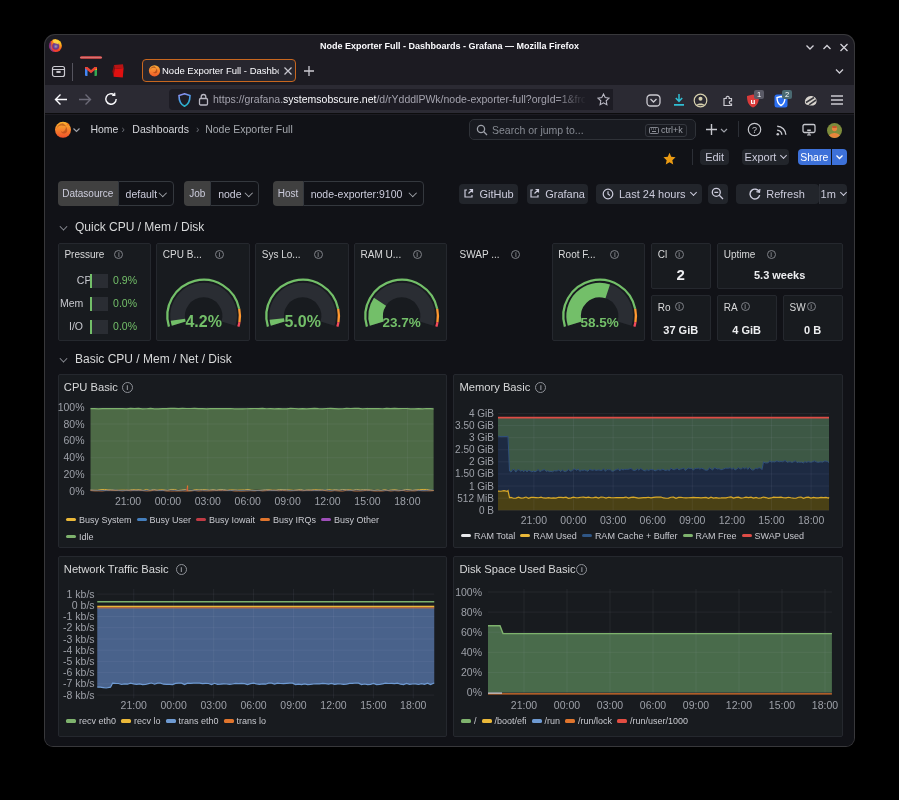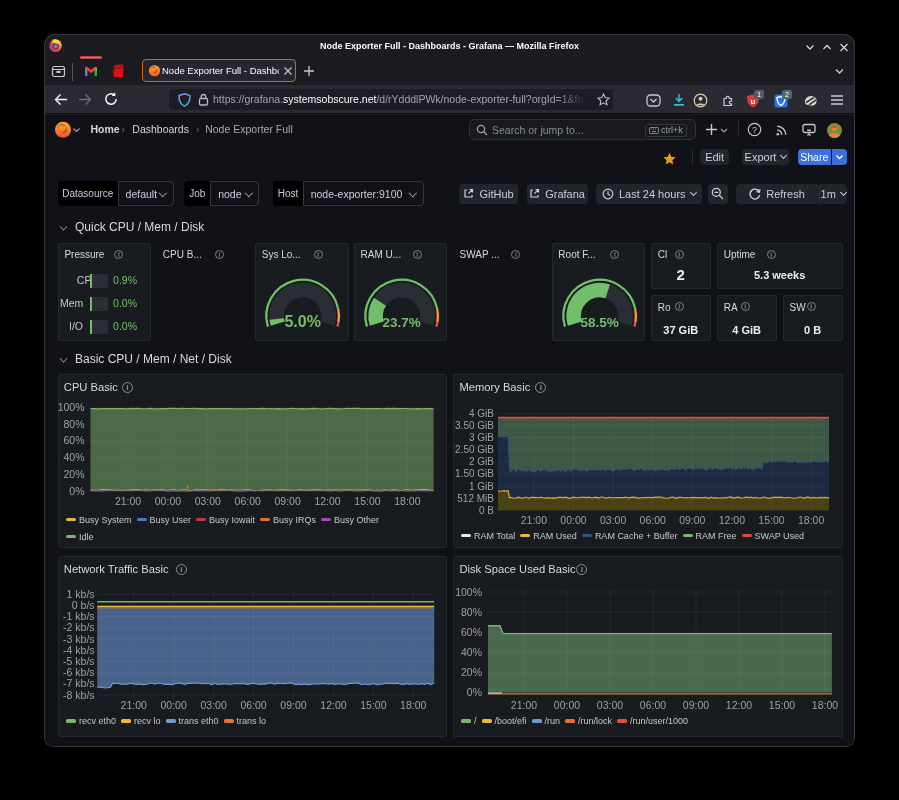--- a/index.html
+++ b/index.html
@@ -13,21 +13,21 @@
 .panel{position:absolute;background:#181B1F;border:1px solid #25282E;border-radius:2px}
 .ptitle{position:absolute;font-size:12px;font-weight:500;color:#D8D9DA;white-space:nowrap}
 .ico-info{display:inline-block;width:11px;height:11px;border:1px solid #8E9197;border-radius:50%;color:#8E9197;font-size:8px;line-height:10px;text-align:center;font-weight:600}
 .ico-s{width:9px;height:9px;font-size:6.5px;line-height:8px;border-color:#7E8187;color:#7E8187}
 .leg{position:absolute;display:flex;gap:5px;font-size:9px;color:#C7C8CE;white-space:nowrap;align-items:center}
 .li{display:flex;align-items:center;gap:3px}
 .ld{display:inline-block;width:10px;height:3.5px;border-radius:1.5px}
 .chev{display:inline-block;width:7px;height:7px;border-right:1.5px solid #9DA0A8;border-bottom:1.5px solid #9DA0A8}
 .chev-d{transform:rotate(45deg) scale(0.8)}
 .gbtn{position:absolute;background:#22252B;border-radius:4px;color:#CCCCDC;font-size:11px;display:flex;align-items:center;justify-content:center;gap:5px}
-.vlabel{position:absolute;background:#000000;border-radius:4px 0 0 4px;color:#CCCCDC;font-size:10px;display:flex;align-items:center;justify-content:center}
+.vlabel{position:absolute;background:#404040;border-radius:4px 0 0 4px;color:#CCCCDC;font-size:10px;display:flex;align-items:center;justify-content:center}
 .vval{position:absolute;background:#111217;border:1px solid #34383E;border-radius:0 4px 4px 0;color:#CCCCDC;font-size:10.5px;display:flex;align-items:center;padding:0 7px;justify-content:space-between}
 .sechdr{position:absolute;font-size:12.5px;font-weight:500;color:#D8D9DA;display:flex;align-items:center;gap:8px}
 .statv{position:absolute;font-weight:600;color:#EDEEF0;text-align:center;white-space:nowrap}
 </style></head><body>
 <div class="win">
 <div class="titlebar">
       <svg class="abs" style="left:3px;top:3px" width="15" height="15" viewBox="0 0 15 15">
 <defs>
           <radialGradient id="fx1" cx="0.72" cy="0.2" r="0.95">
             <stop offset="0" stop-color="#ffe226"></stop>
@@ -168,21 +168,21 @@
             <stop offset="1" stop-color="#f1502a"></stop>
           </linearGradient>
         </defs>
 <circle cx="9" cy="9.8" r="8" fill="url(#glog)"></circle>
 <path d="M 9 3.2 A 6.8 6.8 0 0 0 2.4 9.8 A 5 5 0 0 1 9 5.7 A 4.3 4.3 0 0 1 13.2 9.8 A 3.1 3.1 0 0 1 6.8 10.6 A 1.9 1.9 0 0 0 9.6 11.5 A 5.6 5.6 0 0 0 11.6 5.5 Z" fill="#9c3511" opacity="0.5"></path>
 <path d="M 13.5 2.5 L 15.5 5 L 12.5 5.5 Z" fill="#f87a1e"></path>
 </svg>
       <svg class="abs" style="left:26.5px;top:11px" width="9" height="8" viewBox="0 0 9 8" fill="none" stroke="#9DA0A8" stroke-width="1.2">
         <path d="M 1.5 2.5 L 4.5 5.5 L 7.5 2.5"></path>
       </svg>
-      <div class="abs" style="left:45.400000000000006px;top:7px;font-size:10.5px;font-weight:700;color:#D5D6DB;line-height:15px">Home</div>
+      <div class="abs" style="left:45.400000000000006px;top:7px;font-size:10.5px;font-weight:400;color:#D5D6DB;line-height:15px">Home</div>
       <div class="abs" style="left:76.5px;top:7px;font-size:10px;color:#6d7078;line-height:15px">›</div>
       <div class="abs" style="left:87.30000000000001px;top:7px;font-size:10.5px;font-weight:500;color:#D5D6DB;line-height:15px">Dashboards</div>
       <div class="abs" style="left:151px;top:7px;font-size:10px;color:#6d7078;line-height:15px">›</div>
       <div class="abs" style="left:160.2px;top:7px;font-size:10.5px;color:#A5A8AE;line-height:15px">Node Exporter Full</div>
       <div class="abs" style="left:423.8px;top:4px;width:227.7px;height:21px;background:#181A20;border:1px solid #2F3238;border-radius:5px"></div>
       <svg class="abs" style="left:431px;top:9px" width="12" height="12" viewBox="0 0 12 12" fill="none" stroke="#9DA0A8" stroke-width="1.3">
         <circle cx="5" cy="5" r="3.6"></circle>
         <path d="M 7.8 7.8 L 11 11"></path>
       </svg>
       <div class="abs" style="left:447px;top:7.5px;font-size:10.5px;color:#878B93;line-height:15px">Search or jump to...</div>
@@ -276,20 +276,30 @@
       <div class="abs" style="left:46.599999999999994px;top:159px;width:16px;height:14px;background:#2A2D33"></div>
       <div class="abs" style="left:67px;top:159px;width:25px;text-align:right;font-size:10.5px;color:#73BF69">0.9%</div>
       <div class="abs" style="left:15px;top:181.5px;width:23px;text-align:right;font-size:10.5px;color:#C7C8CE">Mem</div>
       <div class="abs" style="left:44.8px;top:181.5px;width:1.8px;height:14px;background:#73BF69"></div>
       <div class="abs" style="left:46.599999999999994px;top:181.5px;width:16px;height:14px;background:#2A2D33"></div>
       <div class="abs" style="left:67px;top:181.5px;width:25px;text-align:right;font-size:10.5px;color:#73BF69">0.0%</div>
       <div class="abs" style="left:15px;top:204.5px;width:23px;text-align:right;font-size:10.5px;color:#C7C8CE">I/O</div>
       <div class="abs" style="left:44.8px;top:204.5px;width:1.8px;height:14px;background:#73BF69"></div>
       <div class="abs" style="left:46.599999999999994px;top:204.5px;width:16px;height:14px;background:#2A2D33"></div>
       <div class="abs" style="left:67px;top:204.5px;width:25px;text-align:right;font-size:10.5px;color:#73BF69">0.0%</div>
+      <div class="panel" style="left:111.3749px;top:127.5px;width:93.3px;height:98.5px">
+        <svg width="93.2749" height="98.5" viewBox="0 0 93.2749 98.5" style="position:absolute;left:0;top:0">
+          <path d="M 21.77 79.70 A 26.0 26.0 0 1 1 71.50 79.70" fill="none" stroke="#2A2D33" stroke-width="14.5"></path>
+          <path d="M 21.77 79.70 A 26.0 26.0 0 0 1 20.89 75.72" fill="none" stroke="#73BF69" stroke-width="14.5"></path>
+          <path d="M 11.92 82.71 A 36.3 36.3 0 1 1 82.21 64.89" fill="none" stroke="#73BF69" stroke-width="2.3"></path>
+          <path d="M 82.21 64.89 A 36.3 36.3 0 0 1 82.44 78.10" fill="none" stroke="#FF9830" stroke-width="2.3"></path>
+          <path d="M 82.44 78.10 A 36.3 36.3 0 0 1 81.35 82.71" fill="none" stroke="#F2495C" stroke-width="2.3"></path>
+          <text x="46.63745" y="82.60000000000002" text-anchor="middle" fill="#73BF69" font-size="16" font-weight="600" font-family="Liberation Sans, sans-serif">4.2%</text>
+        </svg>
+      </div>
       <div class="ptitle" style="left:117.8749px;top:134px;font-size:10px">CPU B...</div>
       <span class="ico-info ico-s abs" style="left:169.8749px;top:134.5px">i</span>
       <div class="panel" style="left:210.2498px;top:127.5px;width:93.3px;height:98.5px">
         <svg width="93.2749" height="98.5" viewBox="0 0 93.2749 98.5" style="position:absolute;left:0;top:0">
           <path d="M 21.77 79.70 A 26.0 26.0 0 1 1 71.50 79.70" fill="none" stroke="#2A2D33" stroke-width="14.5"></path>
           <path d="M 21.77 79.70 A 26.0 26.0 0 0 1 20.79 74.95" fill="none" stroke="#73BF69" stroke-width="14.5"></path>
           <path d="M 11.92 82.71 A 36.3 36.3 0 1 1 82.21 64.89" fill="none" stroke="#73BF69" stroke-width="2.3"></path>
           <path d="M 82.21 64.89 A 36.3 36.3 0 0 1 82.44 78.10" fill="none" stroke="#FF9830" stroke-width="2.3"></path>
           <path d="M 82.44 78.10 A 36.3 36.3 0 0 1 81.35 82.71" fill="none" stroke="#F2495C" stroke-width="2.3"></path>
           <text x="46.63745" y="82.60000000000002" text-anchor="middle" fill="#73BF69" font-size="16" font-weight="600" font-family="Liberation Sans, sans-serif">5.0%</text>

